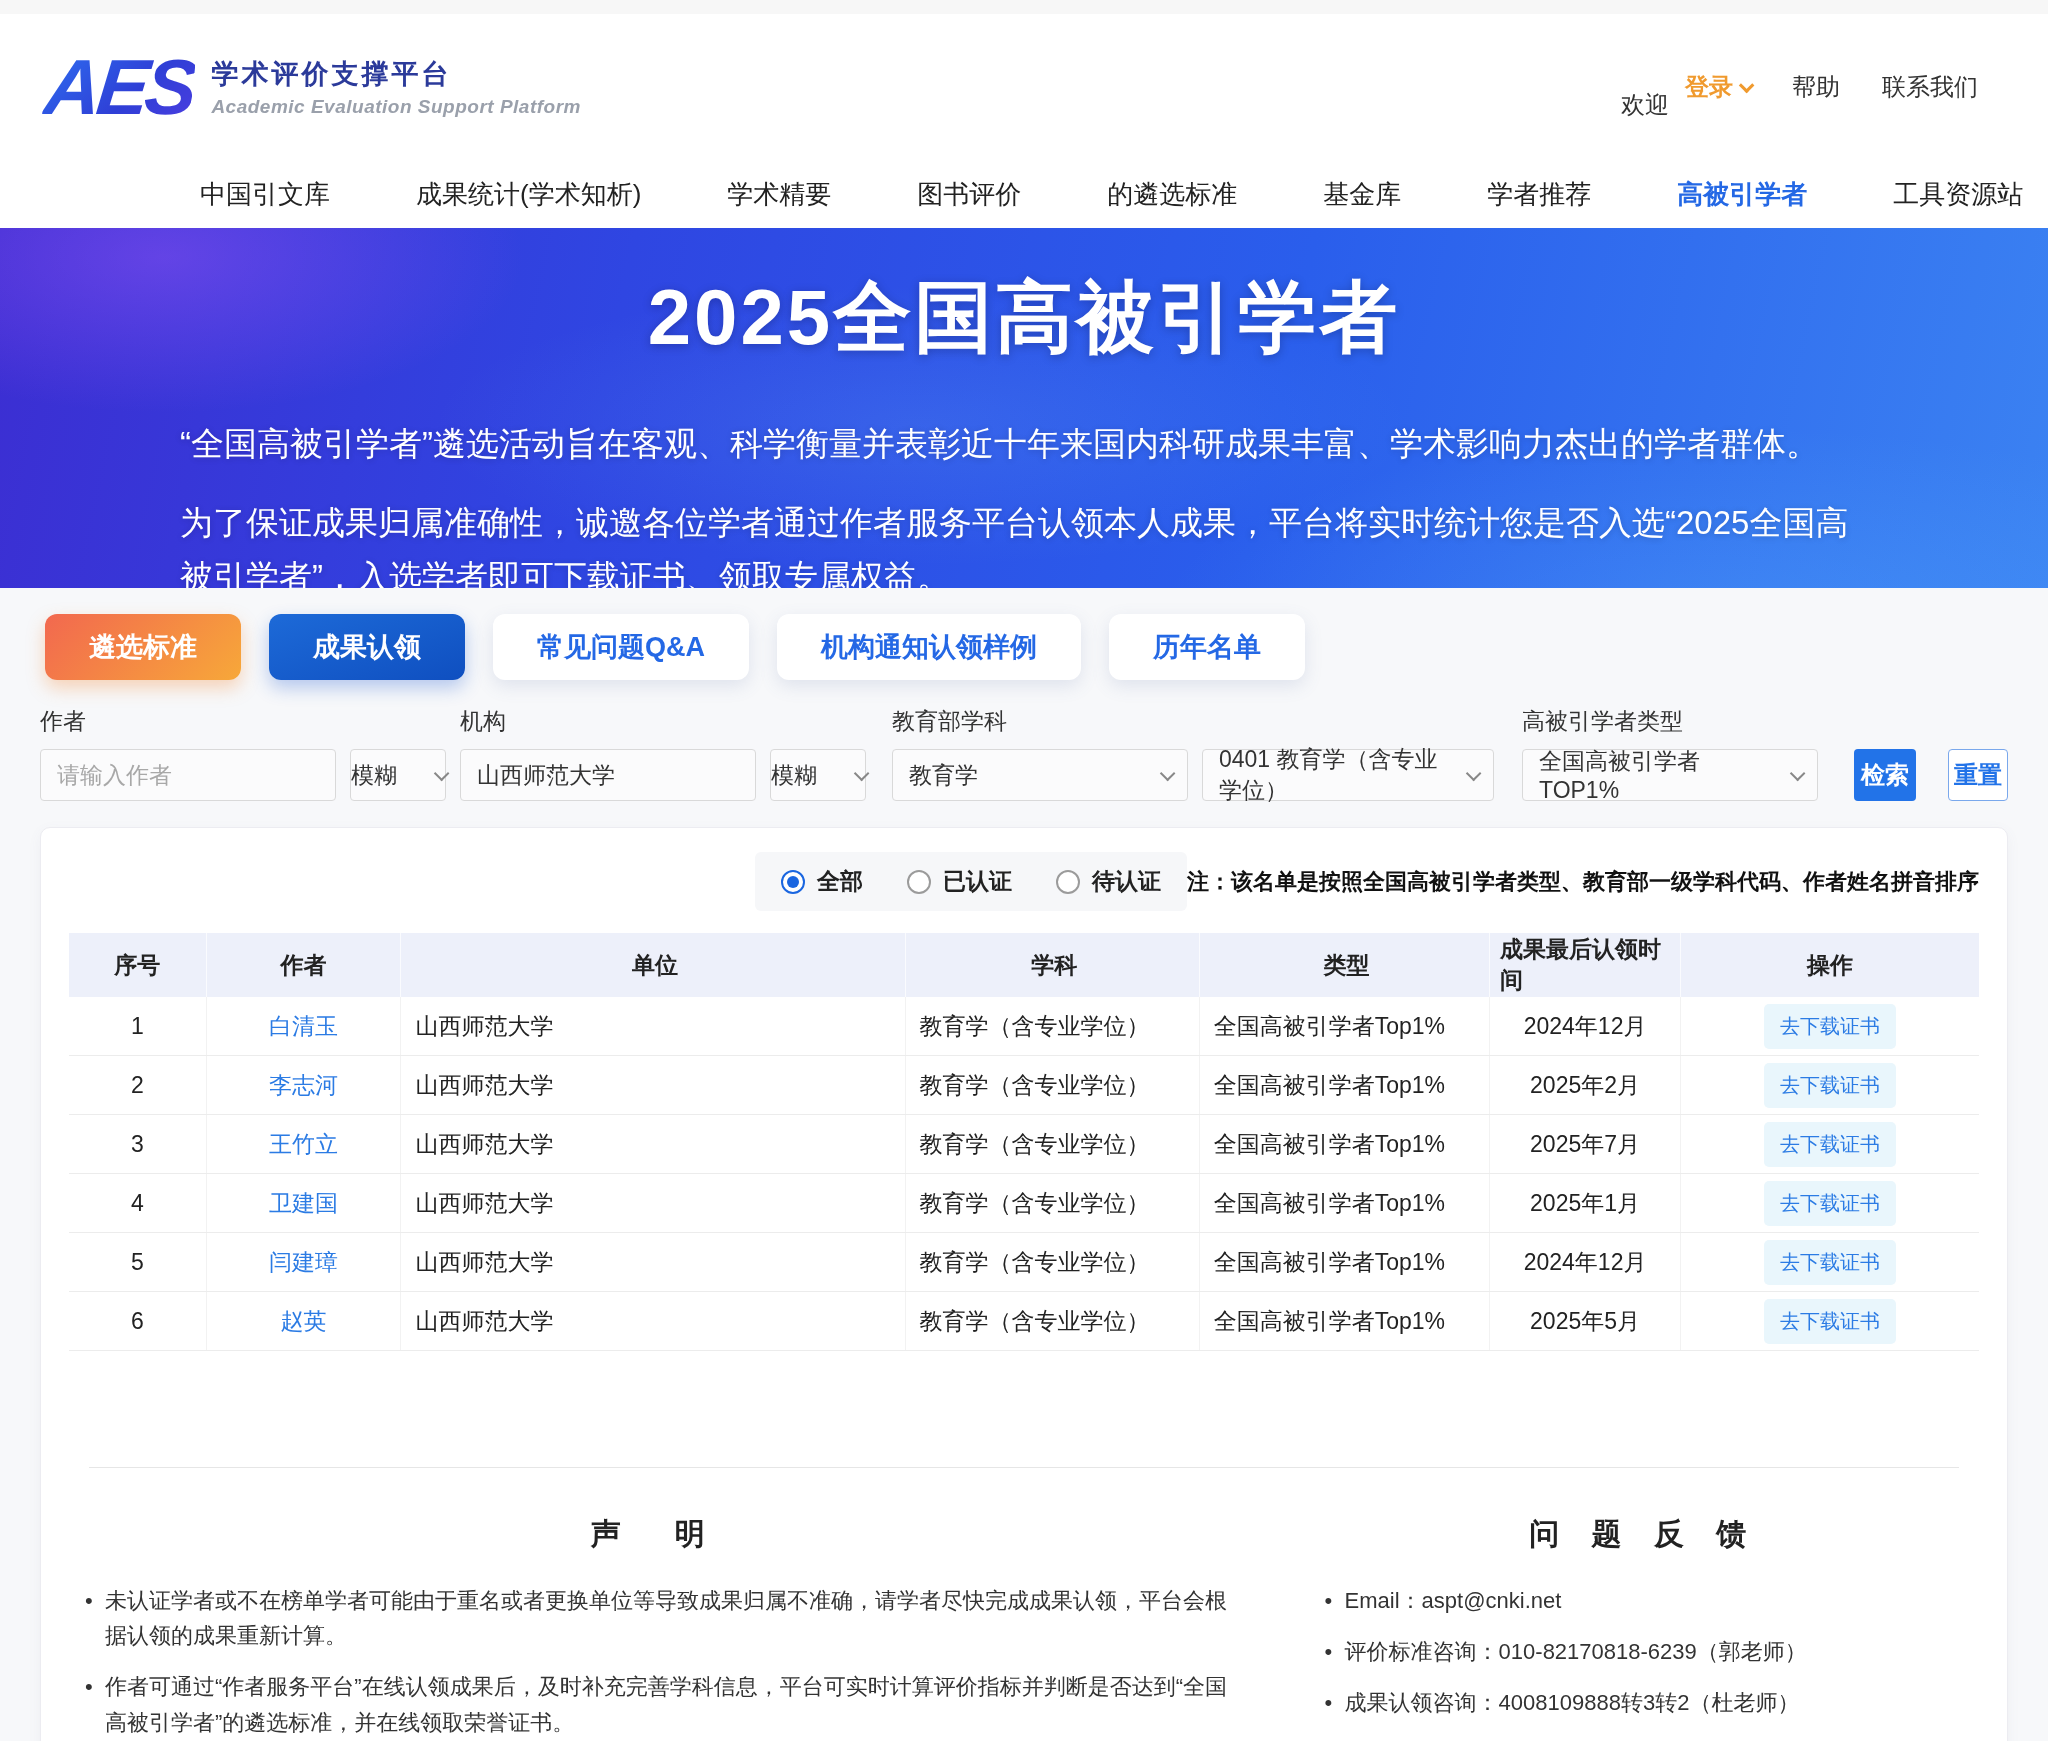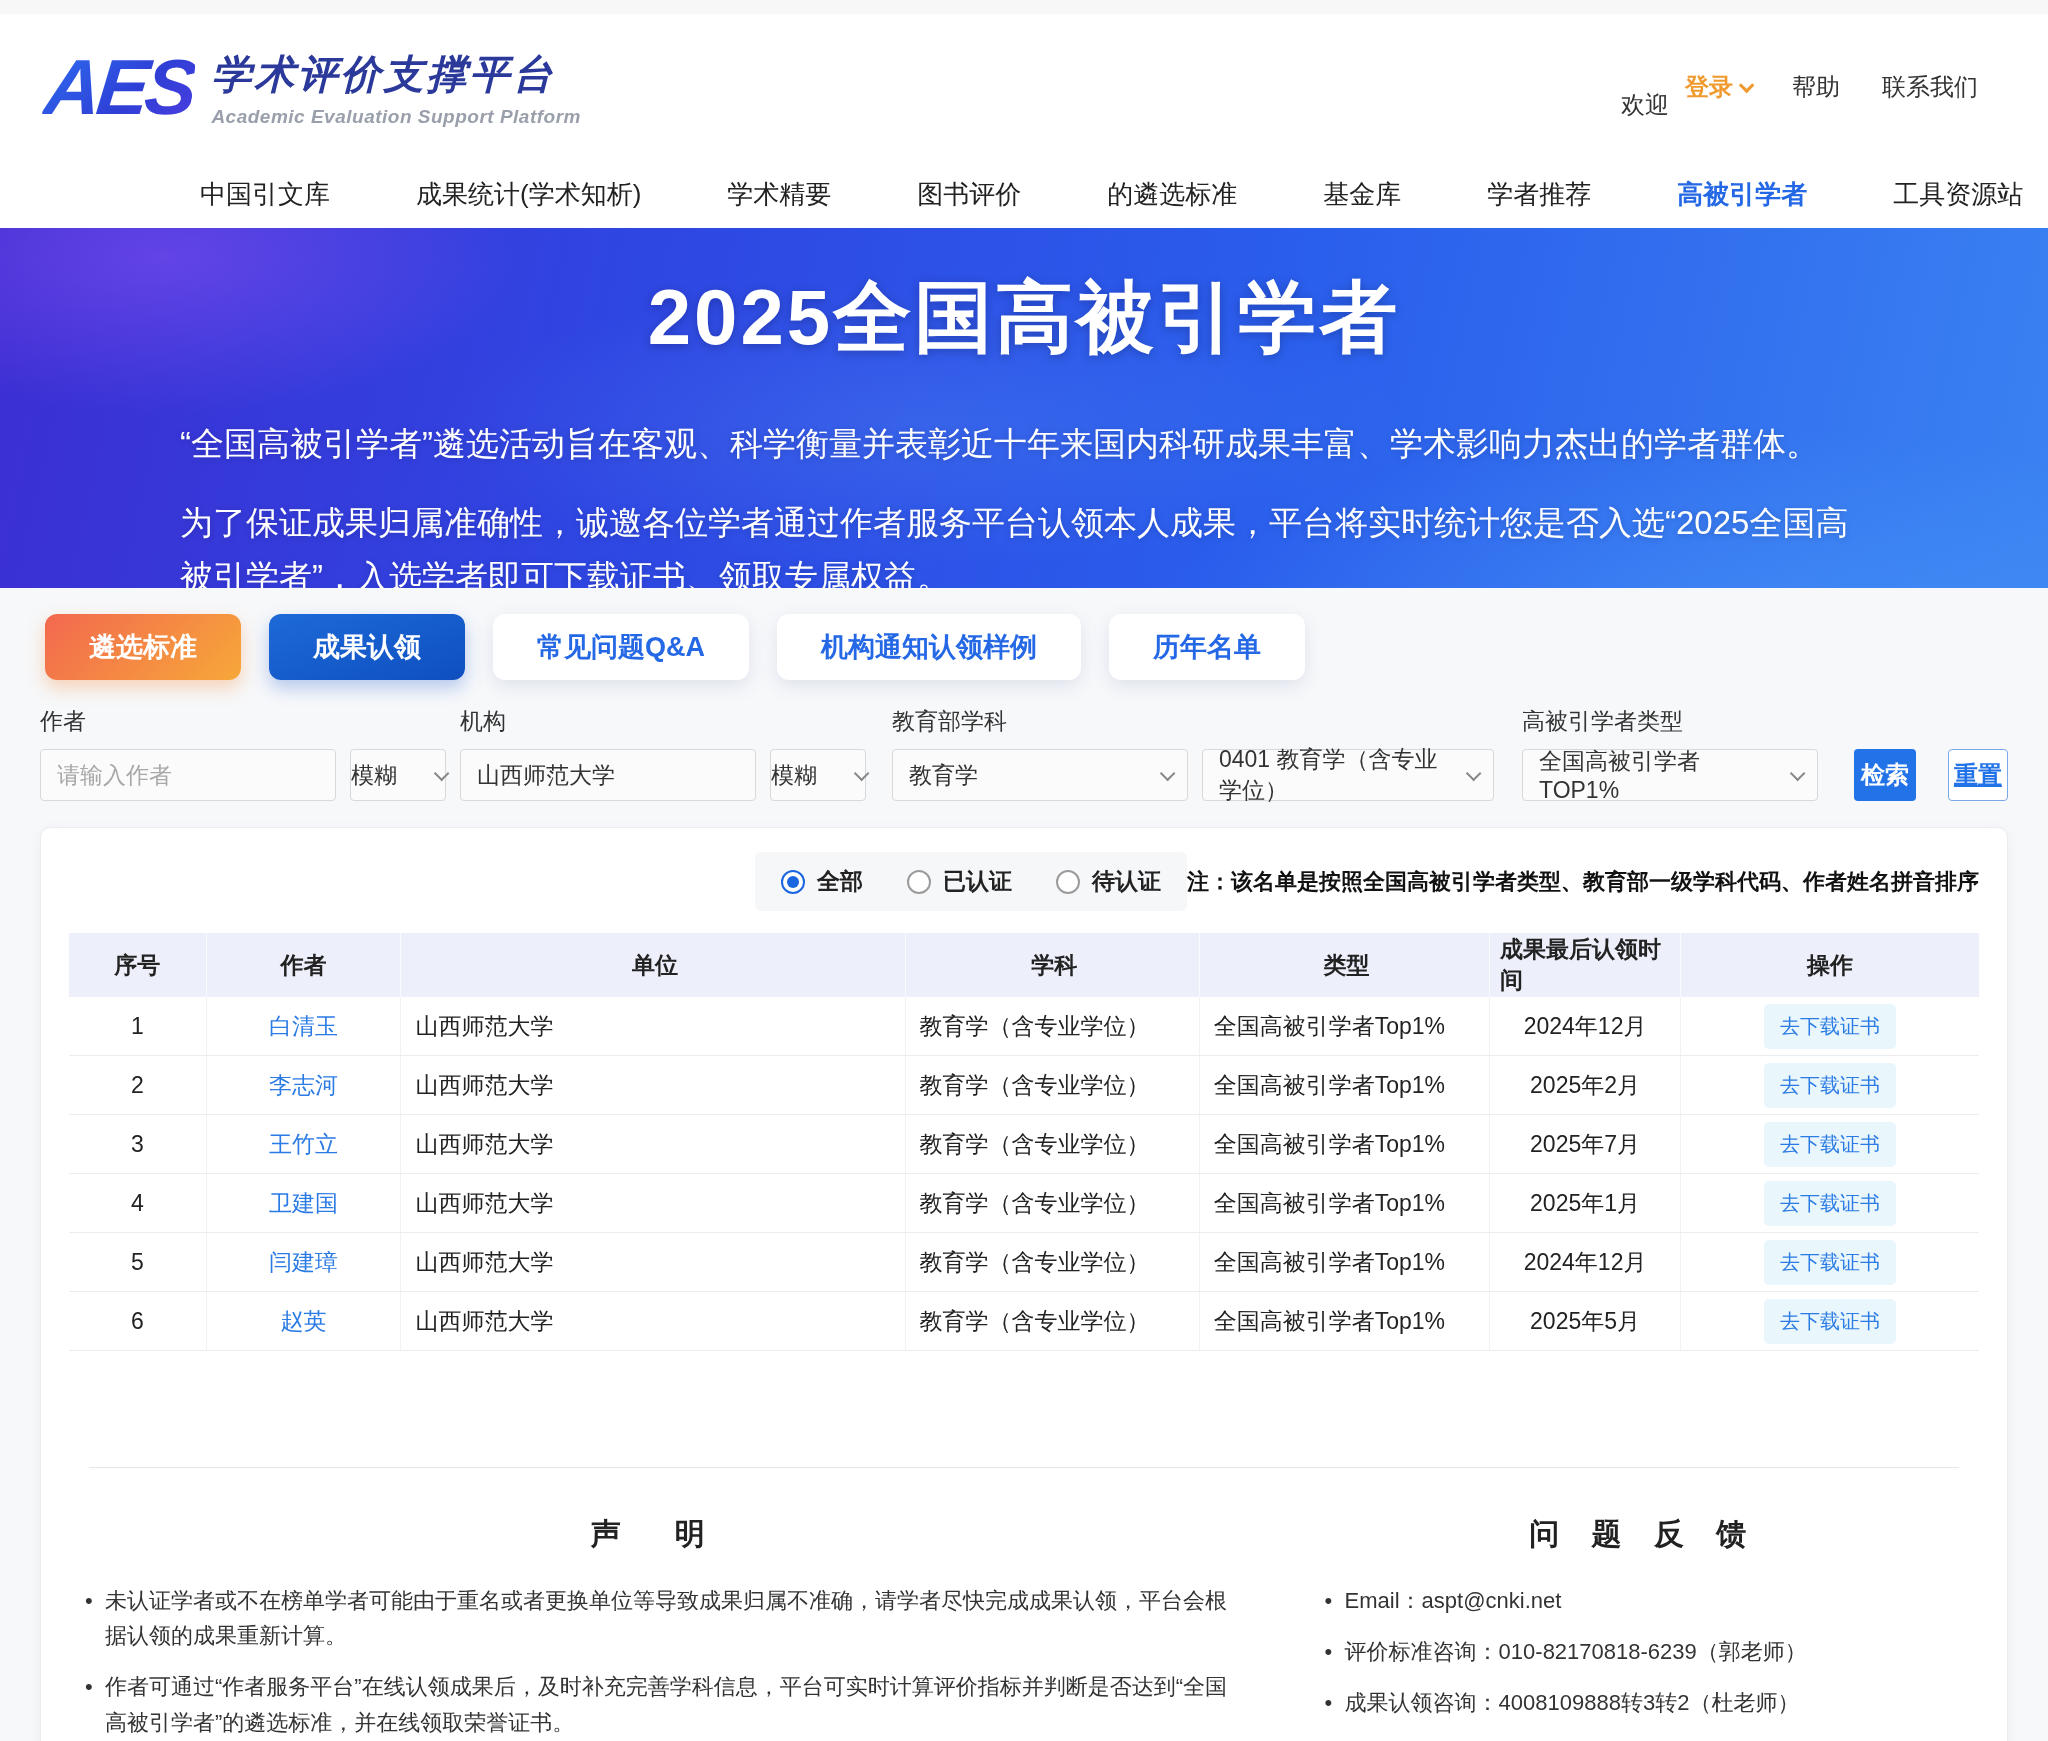--- a/index.html
+++ b/index.html
@@ -16,21 +16,21 @@
     display: flex; align-items: center; justify-content: space-between;
     padding: 0 70px 0 45px;
   }
   .logo-wrap { display: flex; align-items: center; gap: 18px; }
   .logo-abbr {
     font-size: 78px; font-weight: 900; font-style: italic; letter-spacing: -4px;
     background: linear-gradient(135deg, #2d6df0, #2f3fd6 60%, #4a3de0);
     -webkit-background-clip: text; background-clip: text; color: transparent;
     transform: skewX(-6deg); line-height: 1;
   }
-  .logo-text-cn { font-size: 40px; font-weight: 800; color: #2b3a9a; letter-spacing: 3px; font-style: italic; }
+  .logo-text-cn { font-size: 27px; font-weight: 800; color: #2b3a9a; letter-spacing: 3px; }
   .logo-text-en { font-size: 19px; font-weight: 700; font-style: italic; color: #9aa0ab; margin-top: 4px; letter-spacing: .5px; }
   .header-links { display: flex; align-items: center; gap: 14px; font-size: 24px; color: #333; }
   .header-links .welcome { margin-right: 2px; margin-top: 36px; }
   .login-link { color: #f09a2e; font-weight: 700; cursor: pointer; display:flex; align-items:center; gap:6px; }
   .chev-down-sm {
     width: 11px; height: 11px; border-right: 3px solid #f09a2e; border-bottom: 3px solid #f09a2e;
     transform: rotate(45deg) translateY(-3px); display:inline-block;
   }
   .hdr-link { margin-left: 28px; cursor: pointer; }
   
@@ -80,21 +80,21 @@
   .chev-down {
     width: 11px; height: 11px; border-right: 2px solid #888; border-bottom: 2px solid #888;
     transform: rotate(45deg) translateY(-3px); flex: 0 0 auto;
   }
   .w-input { width: 296px; }
   .w-mode { width: 96px; padding: 0 0; }
   .w-sel { width: 296px; }
   .w-sel2 { width: 292px; }
   .btn { height: 52px; border-radius: 4px; font-size: 24px; font-weight: 600; cursor: pointer; border: none; font-family: inherit; }
   .btn-search { width: 106px; background: #2273e8; color: #fff; margin-left: 22px; }
-  .btn-reset { width: 102px; background: #fff; color: #2273e8; border: 1px solid #7aa8ec; margin-left: 18px; text-decoration: underline; }
+  .btn-reset { width: 102px; background: #fff; color: #2273e8; border: 1px solid #7aa8ec; margin-left: 18px; }
   .spacer { flex: 1; }
   
   .card {
     margin: 26px 40px 0 40px; background: #fff; border: 1px solid #ececf1; border-radius: 10px;
     box-shadow: 0 4px 14px rgba(100,110,140,.06); padding: 24px 28px 0 28px;
   }
   .list-top { display: flex; align-items: center; justify-content: flex-end; margin-bottom: 22px; }
   .radio-group { display: flex; align-items: center; gap: 44px; background: #f6f7f9; border-radius: 6px; padding: 14px 26px; }
   .radio-item { display: flex; align-items: center; gap: 12px; cursor: pointer; }
   .radio-circle {

